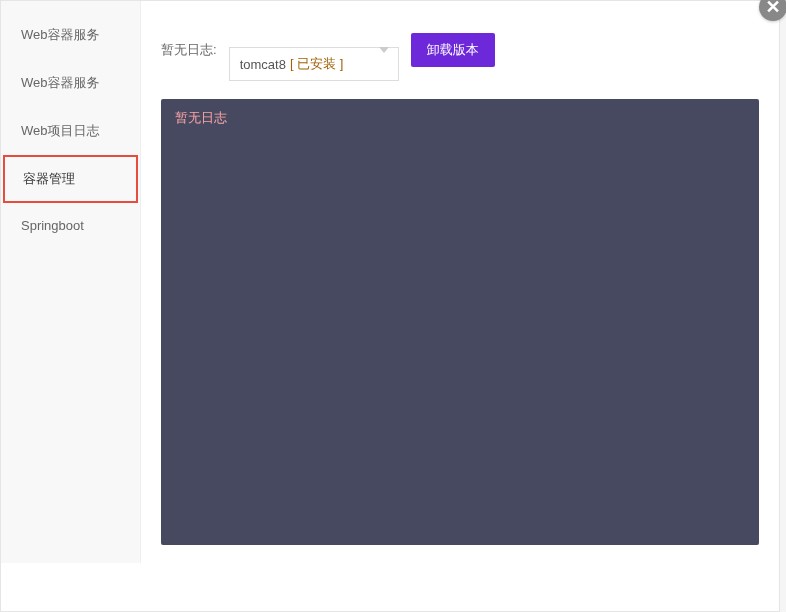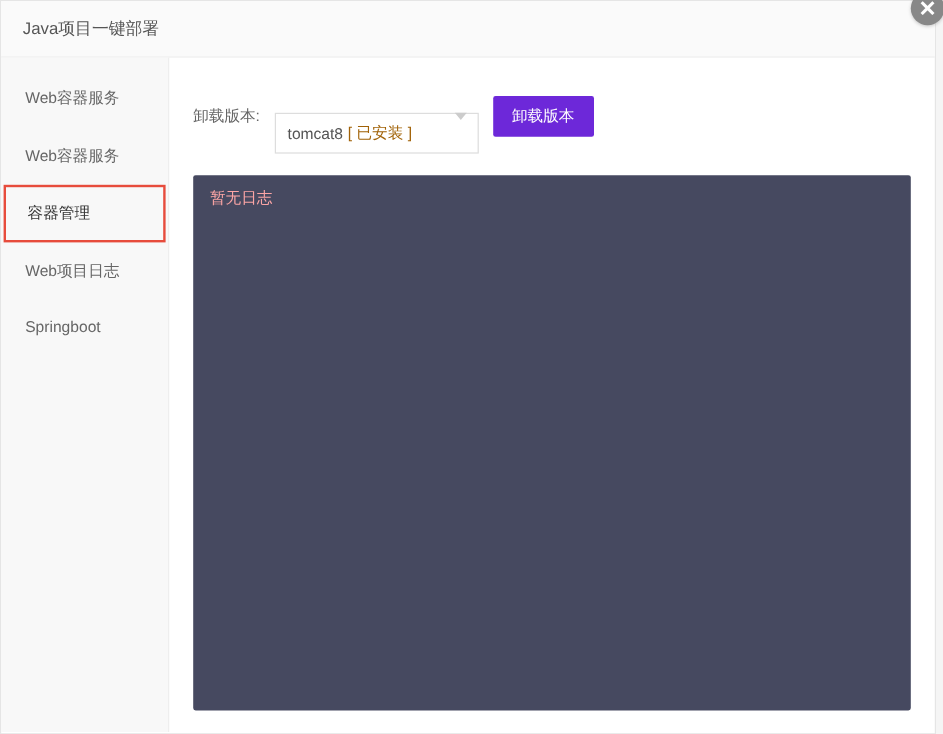--- a/index.html
+++ b/index.html
@@ -138,46 +138,43 @@
     }
   </style>
 </head>
 <body>
 
 <div class="modal">
   <div class="close-btn">
     <span>✕</span>
   </div>
 
-  <div class="header">
-    <span>Java项目一键部署</span>
-  </div>
 
   <div class="body">
     <div class="sidebar">
       <div class="sidebar-item">
         <span>Web容器服务</span>
       </div>
       <div class="sidebar-item">
         <span>Web容器服务</span>
       </div>
+      <div class="sidebar-item">
+        <span>Web项目日志</span>
+      </div>
       <div class="sidebar-item active">
         <span>容器管理</span>
-      </div>
-      <div class="sidebar-item">
-        <span>Web项目日志</span>
       </div>
       <div class="sidebar-item">
         <span>Springboot</span>
       </div>
     </div>
 
     <div class="main">
       <div class="toolbar">
-        <span class="label">卸载版本:</span>
+        <span class="label">暂无日志:</span>
         <div class="select-wrap">
           <div class="select">
             <span>tomcat8</span>
             <span class="installed">[ 已安装 ]</span>
           </div>
           <div class="select-arrow"></div>
         </div>
         <button class="btn-uninstall">卸载版本</button>
       </div>
 

